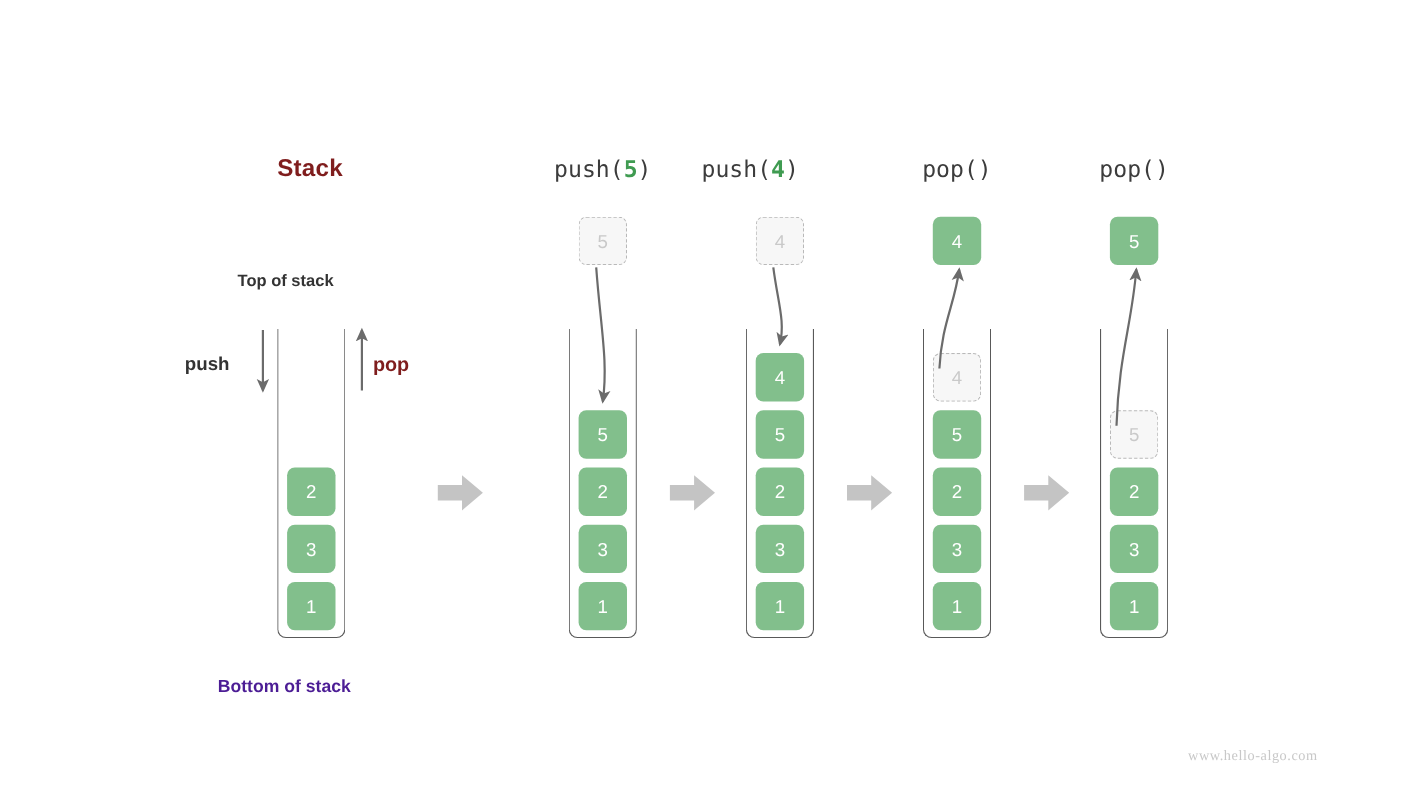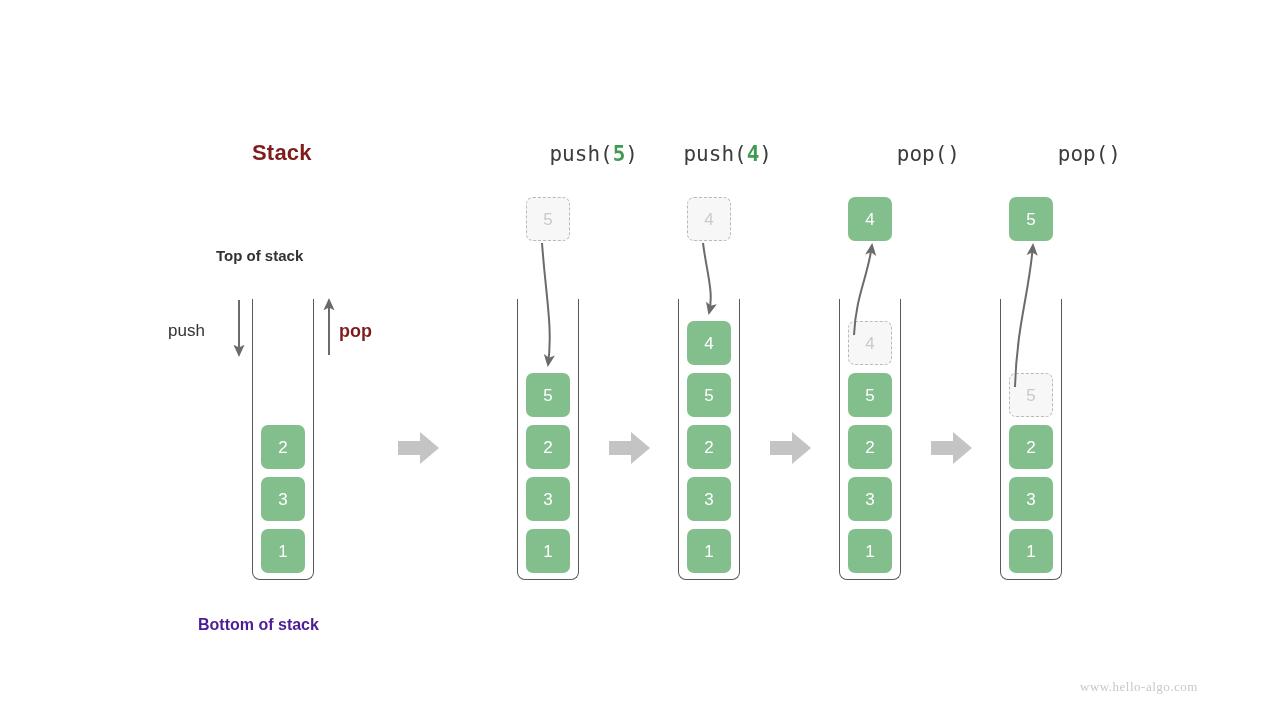--- a/index.html
+++ b/index.html
@@ -33,21 +33,21 @@
     white-space: nowrap;
   }
   #bottom-of-stack-label {
     position: absolute; left: 198px; top: 616px;
     font-size: 16px; font-weight: bold;
     color: #4c1d95;
     white-space: nowrap;
   }
   #push-label {
     position: absolute; left: 168px; top: 321px;
-    font-size: 17px; font-weight: normal;
+    font-size: 17px; font-weight: bold;
     color: #333333;
     white-space: nowrap;
   }
   #pop-label {
     position: absolute; left: 339px; top: 321px;
     font-size: 18px; font-weight: bold;
     color: #7f1d1d;
     white-space: nowrap;
   }
   #watermark {
@@ -93,21 +93,21 @@
     background: #f7f7f7;
     color: #c9c9c9;
     border: 1.6px dashed #b9b9b9;
   }
 
   
   .op-header {
     position: absolute;
     top: 142px;
     width: 180px;
-    text-align: right;
+    text-align: center;
     font-family: "DejaVu Sans Mono", "Liberation Mono", monospace;
     font-size: 21px;
     color: #3c3c3c;
     white-space: nowrap;
   }
   .op-header .num { color: #3f9b51; font-weight: bold; }
 
   
   #overlay {
     position: absolute; left: 0; top: 0;

